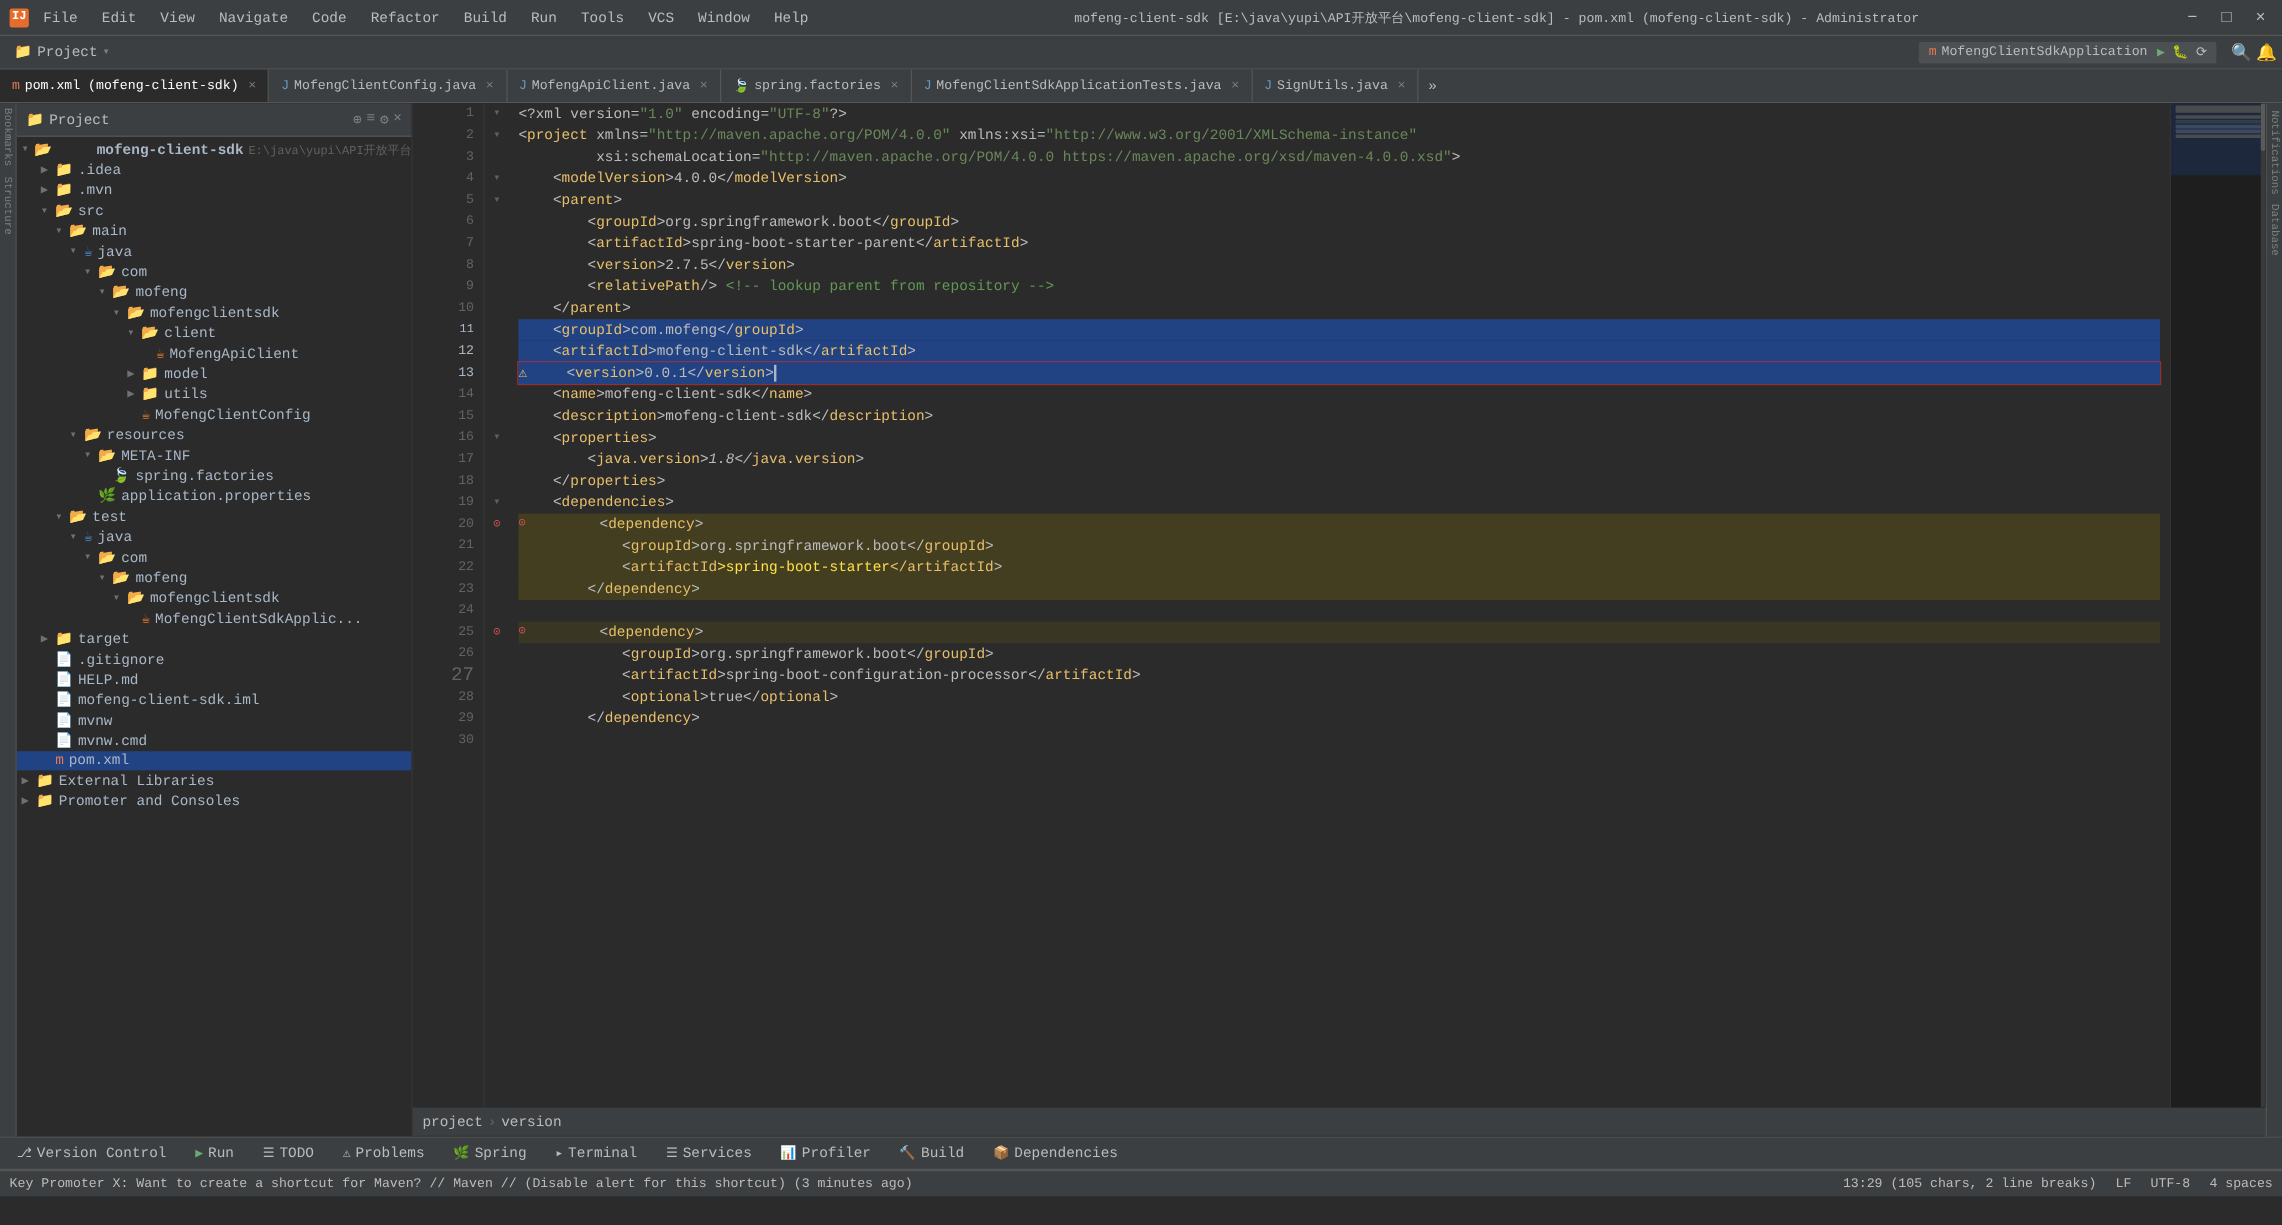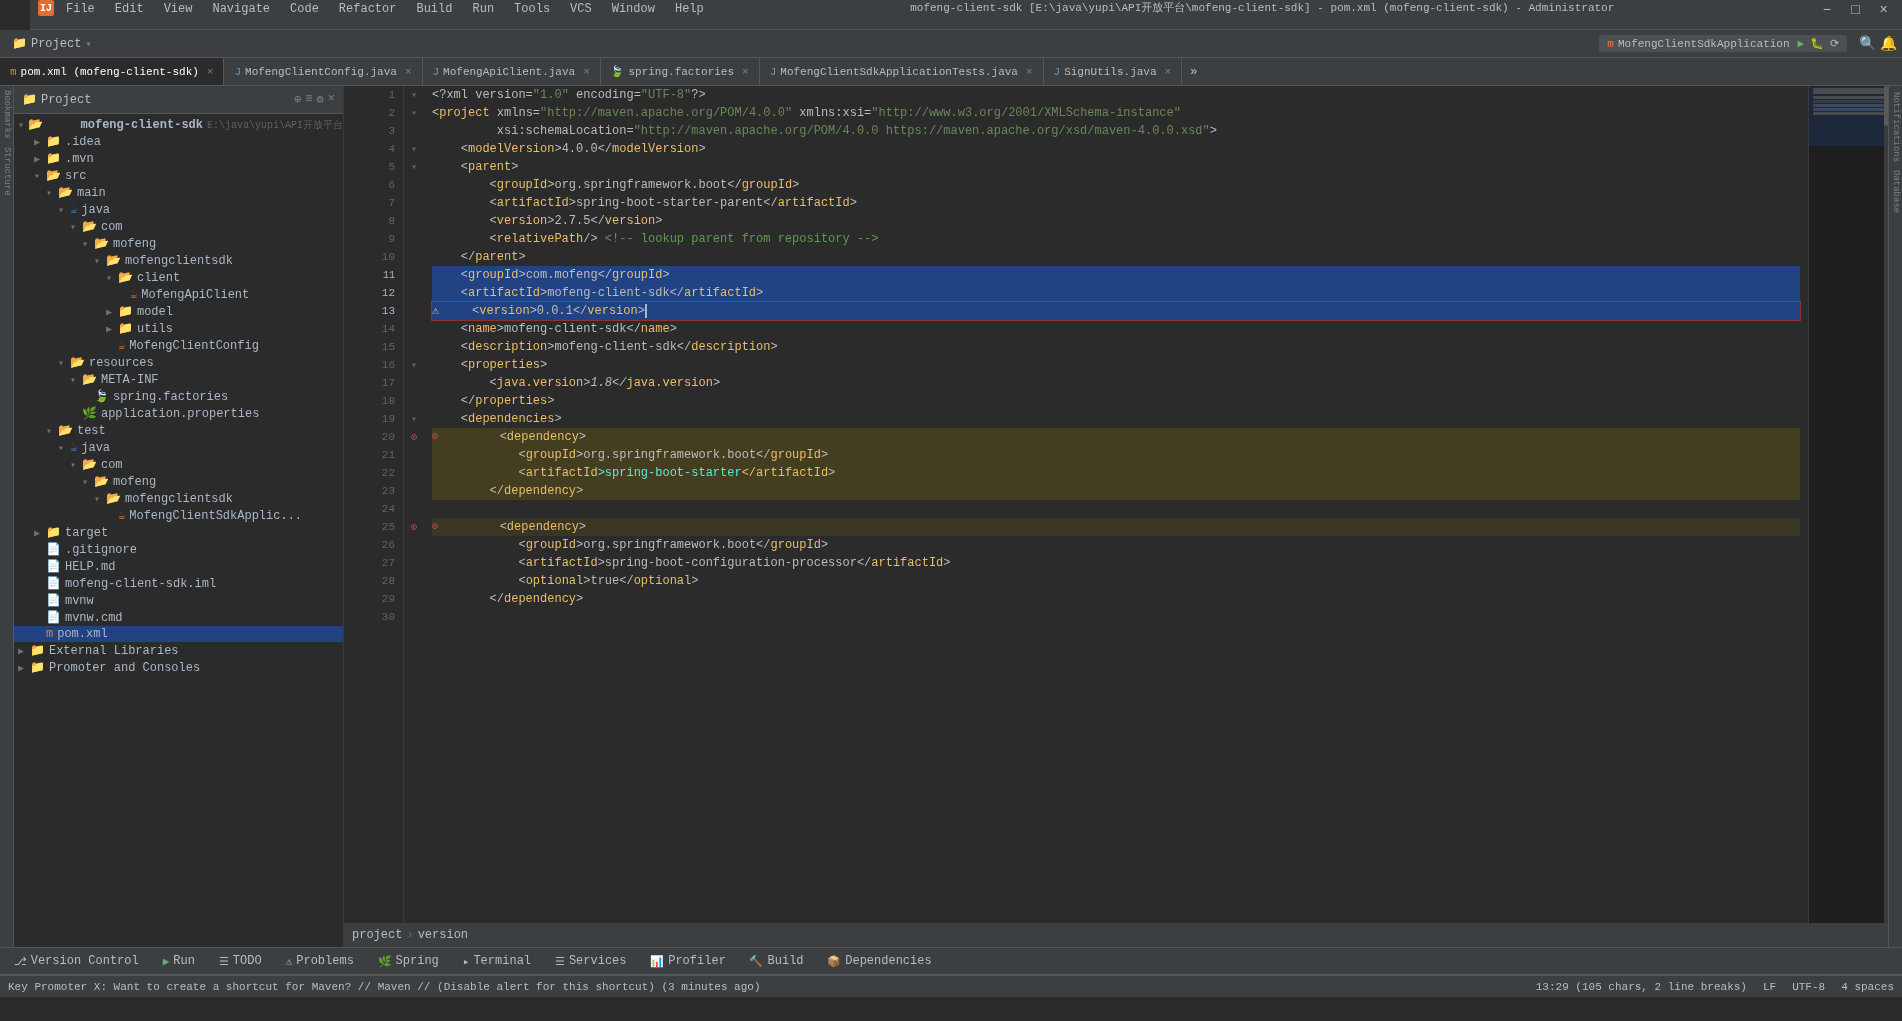--- a/index.html
+++ b/index.html
@@ -1,19 +1,19 @@
 <!DOCTYPE html>
 <html><head>
   <meta charset="utf-8">
   <style>
     * { margin: 0; padding: 0; box-sizing: border-box; }
     body { width: 1902px; height: 1021px; background: #2b2b2b; font-family: 'Consolas', 'Courier New', monospace; font-size: 12px; color: #a9b7c6; overflow: hidden; }
 
     
-    .title-bar { background: #3c3f41; height: 30px; display: flex; padding: 0 8px; border-bottom: 1px solid #555; margin-left: 30px; }
+    .title-bar { background: #3c3f41; height: 30px; display: flex; align-items: center; padding: 0 8px; border-bottom: 1px solid #555; }
     .title-bar-logo { width: 16px; height: 16px; margin-right: 8px; background: #e56c2d; border-radius: 2px; font-size: 10px; color: white; display: flex; align-items: center; justify-content: center; font-weight: bold; }
     .title-bar-menu { display: flex; gap: 12px; color: #bbb; font-size: 12px; }
     .title-bar-menu span { cursor: pointer; padding: 2px 4px; }
     .title-bar-title { flex: 1; text-align: center; color: #bbb; font-size: 11px; }
     .title-bar-controls { display: flex; gap: 8px; }
     .title-bar-controls span { color: #bbb; font-size: 14px; cursor: pointer; padding: 2px 6px; }
 
     
     .project-panel { width: 330px; background: #2b2b2b; border-right: 1px solid #3a3a3a; display: flex; flex-direction: column; overflow: hidden; }
     .project-panel-header { background: #3c3f41; padding: 4px 8px; display: flex; align-items: center; justify-content: space-between; border-bottom: 1px solid #555; height: 28px; }
@@ -379,21 +379,21 @@
         <div style="height:18px; display:flex; align-items:center; justify-content:flex-end; padding-right:8px; color:#606366; font-size:11px;">17</div>
         <div style="height:18px; display:flex; align-items:center; justify-content:flex-end; padding-right:8px; color:#606366; font-size:11px;">18</div>
         <div style="height:18px; display:flex; align-items:center; justify-content:flex-end; padding-right:8px; color:#606366; font-size:11px;">19</div>
         <div style="height:18px; display:flex; align-items:center; justify-content:flex-end; padding-right:8px; color:#606366; font-size:11px;">20</div>
         <div style="height:18px; display:flex; align-items:center; justify-content:flex-end; padding-right:8px; color:#606366; font-size:11px;">21</div>
         <div style="height:18px; display:flex; align-items:center; justify-content:flex-end; padding-right:8px; color:#606366; font-size:11px;">22</div>
         <div style="height:18px; display:flex; align-items:center; justify-content:flex-end; padding-right:8px; color:#606366; font-size:11px;">23</div>
         <div style="height:18px; display:flex; align-items:center; justify-content:flex-end; padding-right:8px; color:#606366; font-size:11px;">24</div>
         <div style="height:18px; display:flex; align-items:center; justify-content:flex-end; padding-right:8px; color:#606366; font-size:11px;">25</div>
         <div style="height:18px; display:flex; align-items:center; justify-content:flex-end; padding-right:8px; color:#606366; font-size:11px;">26</div>
-        <div style="height:18px; display:flex; align-items:center; justify-content:flex-end; padding-right:8px; color:#606366; font-size:11px;">27</div>
+        <div style="height:18px; display:flex; align-items:center; justify-content:flex-end; padding-right:8px; color:#606366; font-size:16px;">27</div>
         <div style="height:18px; display:flex; align-items:center; justify-content:flex-end; padding-right:8px; color:#606366; font-size:11px;">28</div>
         <div style="height:18px; display:flex; align-items:center; justify-content:flex-end; padding-right:8px; color:#606366; font-size:11px;">29</div>
         <div style="height:18px; display:flex; align-items:center; justify-content:flex-end; padding-right:8px; color:#606366; font-size:11px;">30</div>
       </div>
 
       <div style="display:flex; flex-direction:column; width:20px; background:#2b2b2b;">
         <div style="height:18px; display:flex; align-items:center; justify-content:center; color:#606060; font-size:10px;">▾</div>
         <div style="height:18px; display:flex; align-items:center; justify-content:center; color:#606060; font-size:10px;">▾</div>
         <div style="height:18px;"></div>
         <div style="height:18px; display:flex; align-items:center; justify-content:center; color:#606060; font-size:10px;">▾</div>
@@ -507,21 +507,21 @@
         <div class="code-line" style="background:rgba(140,120,0,0.25);">
           <span style="color:#d25252; font-size:10px; margin-right:4px;">⊙</span>
           <span style="color:#bbb;">&nbsp;&nbsp;&nbsp;&nbsp;&nbsp;&nbsp;&nbsp;&nbsp;&lt;</span><span style="color:#e8bf6a;">dependency</span><span style="color:#bbb;">&gt;</span>
         </div>
 
         <div class="code-line" style="background:rgba(140,120,0,0.25);">
           <span style="color:#bbb;">&nbsp;&nbsp;&nbsp;&nbsp;&nbsp;&nbsp;&nbsp;&nbsp;&nbsp;&nbsp;&nbsp;&nbsp;&lt;</span><span style="color:#e8bf6a;">groupId</span><span style="color:#bbb;">&gt;org.springframework.boot&lt;/</span><span style="color:#e8bf6a;">groupId</span><span style="color:#bbb;">&gt;</span>
         </div>
 
         <div class="code-line" style="background:rgba(140,120,0,0.25);">
-          <span style="color:#bbb;">&nbsp;&nbsp;&nbsp;&nbsp;&nbsp;&nbsp;&nbsp;&nbsp;&nbsp;&nbsp;&nbsp;&nbsp;&lt;</span><span style="color:#e8bf6a;">artifactId</span><span style="color:#5eead4;">&gt;spring-boot-starter</span><span style="color:#e8bf6a;">&lt;/</span><span style="color:#e8bf6a;">artifactId</span><span style="color:#bbb;">&gt;</span>
+          <span style="color:#bbb;">&nbsp;&nbsp;&nbsp;&nbsp;&nbsp;&nbsp;&nbsp;&nbsp;&nbsp;&nbsp;&nbsp;&nbsp;&lt;</span><span style="color:#e8bf6a;">artifactId</span><span style="color:#fde047;">&gt;spring-boot-starter</span><span style="color:#e8bf6a;">&lt;/</span><span style="color:#e8bf6a;">artifactId</span><span style="color:#bbb;">&gt;</span>
         </div>
 
         <div class="code-line" style="background:rgba(140,120,0,0.25);">
           <span style="color:#bbb;">&nbsp;&nbsp;&nbsp;&nbsp;&nbsp;&nbsp;&nbsp;&nbsp;&lt;/</span><span style="color:#e8bf6a;">dependency</span><span style="color:#bbb;">&gt;</span>
         </div>
 
         <div class="code-line"></div>
 
         <div class="code-line" style="background:rgba(140,120,0,0.15);">
           <span style="color:#d25252; font-size:10px; margin-right:4px;">⊙</span>

